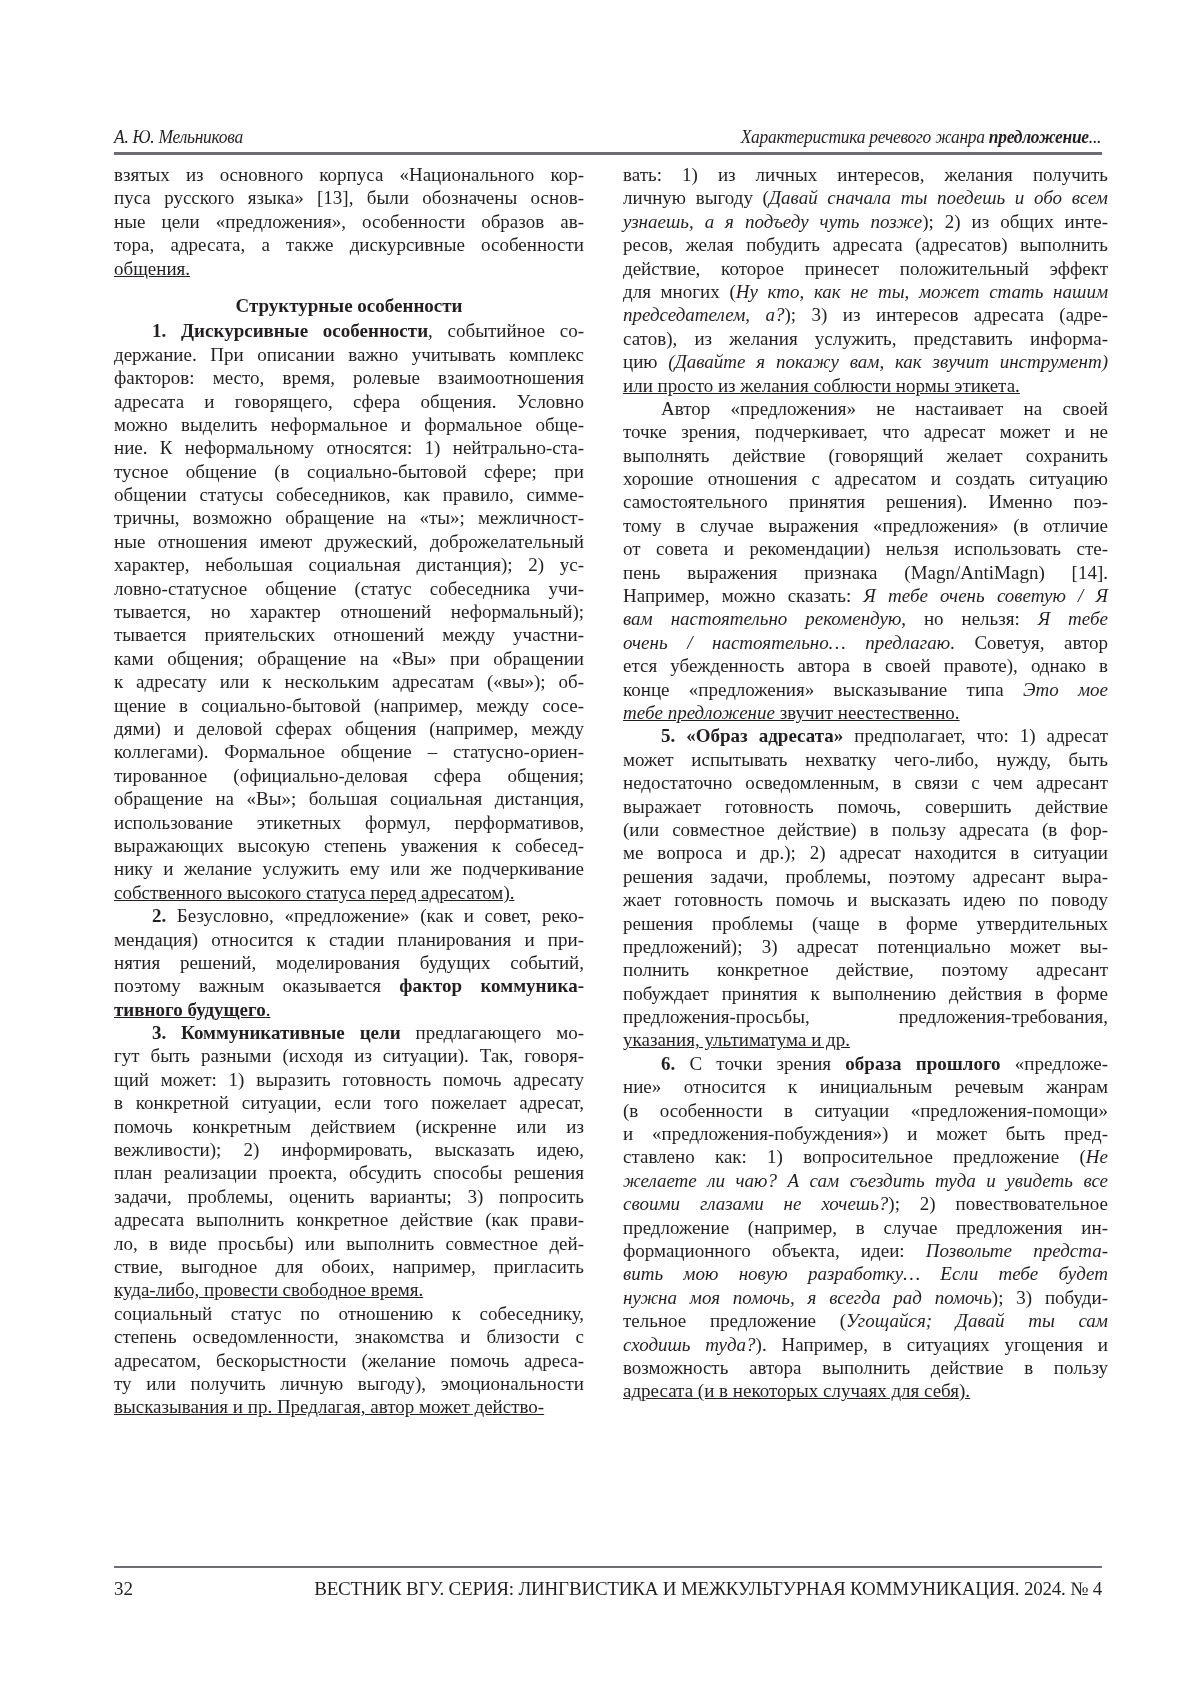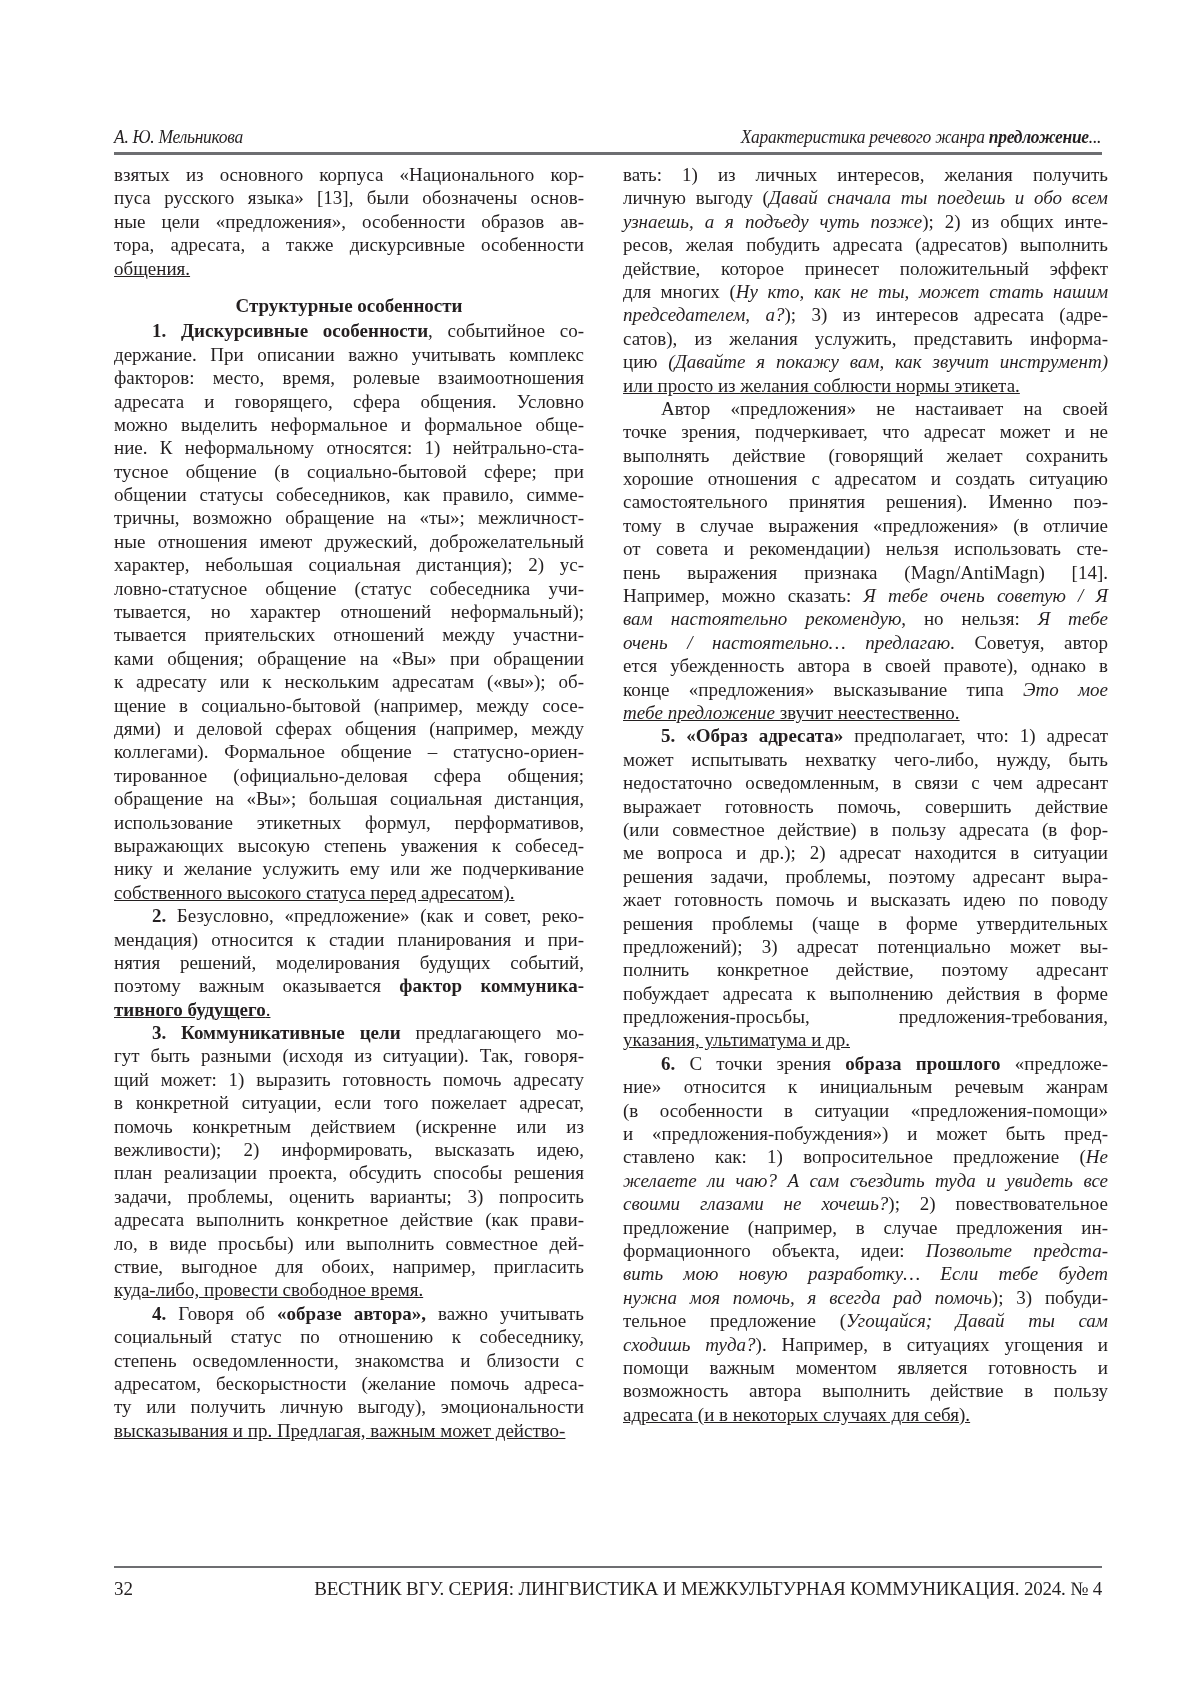--- a/index.html
+++ b/index.html
@@ -86,26 +86,25 @@
       <span class="line"><span>помочь конкретным действием (искренне или из</span></span>
       <span class="line"><span>вежливости); 2) информировать, высказать идею,</span></span>
       <span class="line"><span>план реализации проекта, обсудить способы решения</span></span>
       <span class="line"><span>задачи, проблемы, оценить варианты; 3) попросить</span></span>
       <span class="line"><span>адресата выполнить конкретное действие (как прави-</span></span>
       <span class="line"><span>ло, в виде просьбы) или выполнить совместное дей-</span></span>
       <span class="line"><span>ствие, выгодное для обоих, например, пригласить</span></span>
       <span class="line last"><span>куда-либо, провести свободное время.</span></span>
     </div>
     <div>
-      <span class="line indent"><b>4.</b><span> Говоря об </span><b>«образе автора»,</b><span> важно учитывать</span></span>
       <span class="line"><span>социальный статус по отношению к собеседнику,</span></span>
       <span class="line"><span>степень осведомленности, знакомства и близости с</span></span>
       <span class="line"><span>адресатом, бескорыстности (желание помочь адреса-</span></span>
       <span class="line"><span>ту или получить личную выгоду), эмоциональности</span></span>
-      <span class="line last"><span>высказывания и пр. Предлагая, важным может действо-</span></span>
+      <span class="line last"><span>высказывания и пр. Предлагая, автор может действо-</span></span>
     </div>
   </div>
 <div class="col col-right" id="col-right">
     <div>
       <span class="line"><span>вать: 1) из личных интересов, желания получить</span></span>
       <span class="line"><span>личную выгоду (</span><i>Давай сначала ты поедешь и обо всем</i></span>
       <span class="line"><i>узнаешь, а я подъеду чуть позже</i><span>); 2) из общих инте-</span></span>
       <span class="line"><span>ресов, желая побудить адресата (адресатов) выполнить</span></span>
       <span class="line"><span>действие, которое принесет положительный эффект</span></span>
       <span class="line"><span>для многих (</span><i>Ну кто, как не ты, может стать нашим</i></span>
@@ -135,39 +134,38 @@
       <span class="line"><span>может испытывать нехватку чего-либо, нужду, быть</span></span>
       <span class="line"><span>недостаточно осведомленным, в связи с чем адресант</span></span>
       <span class="line"><span>выражает готовность помочь, совершить действие</span></span>
       <span class="line"><span>(или совместное действие) в пользу адресата (в фор-</span></span>
       <span class="line"><span>ме вопроса и др.); 2) адресат находится в ситуации</span></span>
       <span class="line"><span>решения задачи, проблемы, поэтому адресант выра-</span></span>
       <span class="line"><span>жает готовность помочь и высказать идею по поводу</span></span>
       <span class="line"><span>решения проблемы (чаще в форме утвердительных</span></span>
       <span class="line"><span>предложений); 3) адресат потенциально может вы-</span></span>
       <span class="line"><span>полнить конкретное действие, поэтому адресант</span></span>
-      <span class="line"><span>побуждает адресата к выполнению действия в форме</span></span>
+      <span class="line"><span>побуждает принятия к выполнению действия в форме</span></span>
       <span class="line"><span>предложения-просьбы, предложения-требования,</span></span>
       <span class="line last"><span>указания, ультиматума и др.</span></span>
     </div>
     <div>
       <span class="line indent"><b>6.</b><span> С точки зрения </span><b>образа прошлого</b><span> «предложе-</span></span>
       <span class="line"><span>ние» относится к инициальным речевым жанрам</span></span>
       <span class="line"><span>(в особенности в ситуации «предложения-помощи»</span></span>
       <span class="line"><span>и «предложения-побуждения») и может быть пред-</span></span>
       <span class="line"><span>ставлено как: 1) вопросительное предложение (</span><i>Не</i></span>
       <span class="line"><i>желаете ли чаю? А сам съездить туда и увидеть все</i></span>
       <span class="line"><i>своими глазами не хочешь?</i><span>); 2) повествовательное</span></span>
       <span class="line"><span>предложение (например, в случае предложения ин-</span></span>
       <span class="line"><span>формационного объекта, идеи: </span><i>Позвольте предста-</i></span>
       <span class="line"><i>вить мою новую разработку… Если тебе будет</i></span>
       <span class="line"><i>нужна моя помочь, я всегда рад помочь</i><span>); 3) побуди-</span></span>
       <span class="line"><span>тельное предложение (</span><i>Угощайся; Давай ты сам</i></span>
       <span class="line"><i>сходишь туда?</i><span>). Например, в ситуациях угощения и</span></span>
-      <span class="line"><span>помощи важным моментом является готовность и</span></span>
       <span class="line"><span>возможность автора выполнить действие в пользу</span></span>
       <span class="line last"><span>адресата (и в некоторых случаях для себя).</span></span>
     </div>
   </div>
 
 <div class="foot-rule"></div>
 <div class="footer">
   <span class="page-num">32</span>
   <span class="journal">ВЕСТНИК ВГУ. СЕРИЯ: ЛИНГВИСТИКА И МЕЖКУЛЬТУРНАЯ КОММУНИКАЦИЯ. 2024. № 4</span>
 </div>

